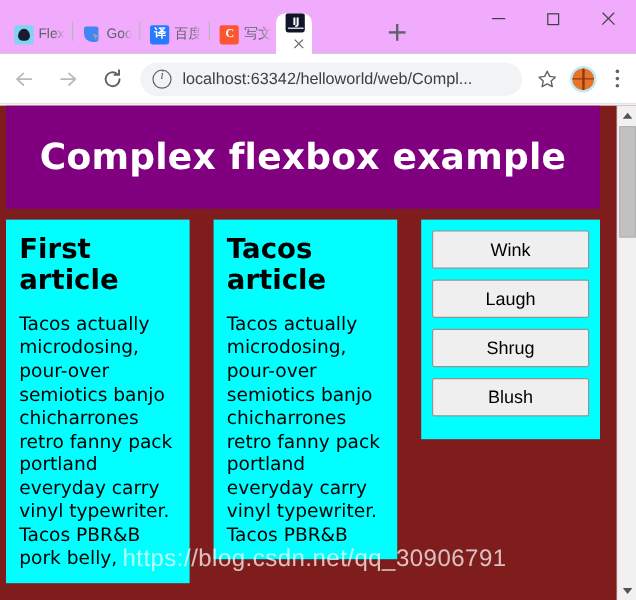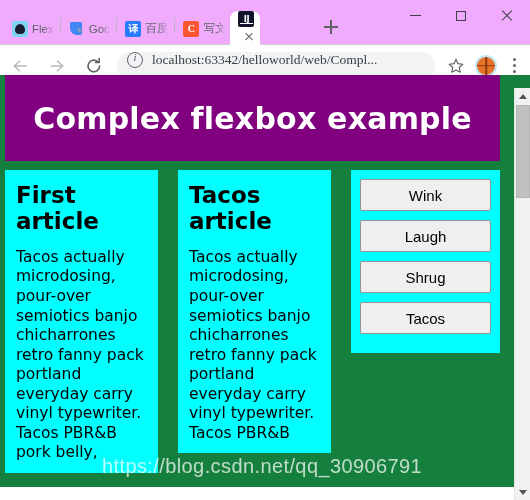--- a/index.html
+++ b/index.html
@@ -206,25 +206,24 @@
     border-radius: 50%;
   }
   .arrow-svg { display: block; }
 
   .omnibox {
     flex: 1 1 auto;
     height: 28px;
     margin: 0 8px 0 6px;
     background: #f1f3f4;
     border-radius: 14px;
-    display: flex; align-items: flex-start;
+    display: flex; align-items: center;
     padding: 0 10px;
     cursor: text;
     overflow: hidden;
-    font-family: Liberation Serif, serif;
   }
   .infoicon {
     width: 16px; height: 16px;
     flex: 0 0 16px;
     border: 1.3px solid #5f6368;
     border-radius: 50%;
     position: relative;
     margin-right: 9px;
   }
   .infoicon::before {
@@ -283,23 +282,23 @@
   .kebab i {
     width: 3px; height: 3px;
     border-radius: 50%;
     background: #5f6368;
     margin: 1.4px 0;
     display: block;
   }
 
   
   .viewport {
-    position: absolute; left: 0; top: 75px;
+    position: absolute; left: 0; top: 88px;
     width: 530px; height: 412px;
-    background: #15803d;
+    background: #7f1d1d;
     overflow: hidden;
   }
 
   .page {
     position: absolute;
     left: 0; top: 0;
     width: 505px;
     padding: 0 5px;
   }
 
@@ -531,21 +530,21 @@
         <article class="article">
           <h2>Tacos article</h2>
           <p>Tacos actually microdosing, pour-over semiotics banjo chicharrones retro fanny pack portland everyday carry vinyl typewriter. Tacos PBR&amp;B</p>
         </article>
 
         <div class="article col-third">
           <div class="btnlist">
             <button>Wink</button>
             <button>Laugh</button>
             <button>Shrug</button>
-            <button>Tacos</button>
+            <button>Blush</button>
           </div>
         </div>
 
       </div>
     </div>
   </div>
 
   <div class="scrollbar">
     <div class="sb-arrow up">
         <span></span>

